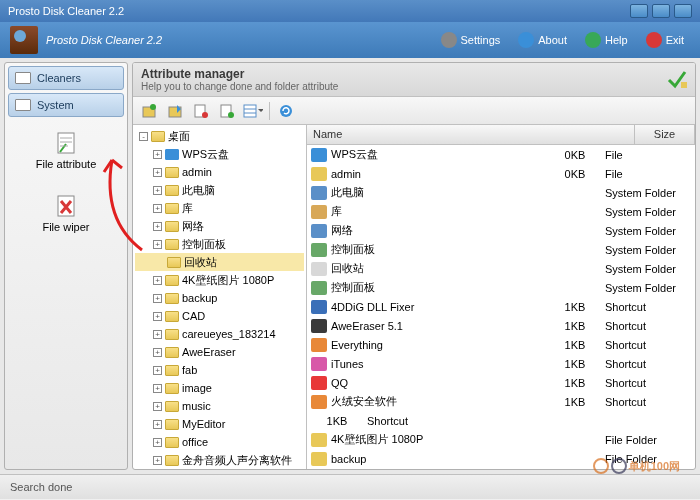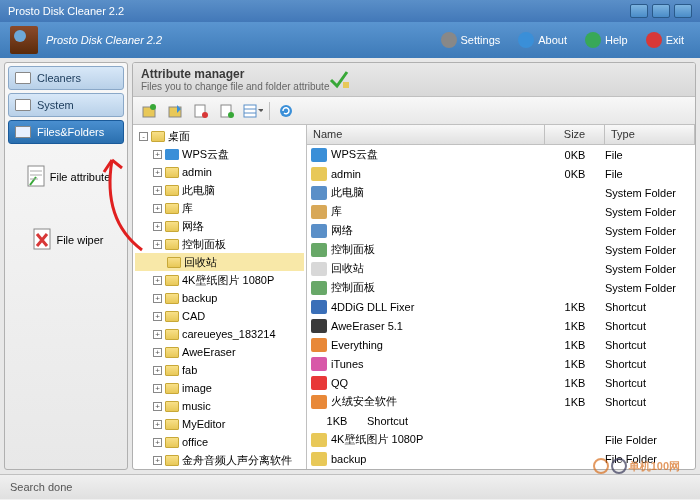--- a/index.html
+++ b/index.html
@@ -13,24 +13,24 @@
 .app-icon::after { content: ''; position: absolute; left: 4px; top: 4px; width: 12px; height: 12px; background: #6da8d8; border-radius: 50%; }
 .header-btns { display: flex; gap: 6px; }
 .hdr-btn { display: flex; align-items: center; gap: 4px; color: #fff; padding: 2px 6px; cursor: pointer; }
 .hdr-icon { width: 16px; height: 16px; border-radius: 50%; }
 .main { display: flex; height: 416px; background: #e8e8e8; padding: 4px; gap: 4px; }
 .sidebar { width: 124px; background: linear-gradient(#f8f8f8,#e8e8e8); border: 1px solid #b0b0b0; border-radius: 3px; padding: 3px; display: flex; flex-direction: column; gap: 3px; }
 .sb-btn { height: 24px; display: flex; align-items: center; gap: 6px; padding: 0 6px; border: 1px solid #8aa8c8; border-radius: 3px; background: linear-gradient(#d8e8f8,#b8d0e8); cursor: pointer; color: #1a3a5a; }
 .sb-btn.active { background: linear-gradient(#4a8fd0,#2a6faf); color: #fff; border-color: #1a5a9a; }
 .sb-icon { width: 16px; height: 12px; background: #fff; border-radius: 1px; border: 1px solid #888; }
 .sb-btn.active .sb-icon { background: #e8f0ff; }
-.sb-tool { height: 60px; display: flex; flex-direction: row; align-items: center; justify-content: center; cursor: pointer; border: 1px solid transparent; border-radius: 2px; }
+.sb-tool { height: 60px; display: flex; flex-direction: column; align-items: center; justify-content: center; cursor: pointer; border: 1px solid transparent; border-radius: 2px; }
 .sb-tool-icon { width: 28px; height: 28px; }
 .content { flex: 1; background: #fff; border: 1px solid #b0b0b0; border-radius: 3px; display: flex; flex-direction: column; overflow: hidden; }
-.content-hdr { background: linear-gradient(#e8e8e8,#d8d8d8); padding: 4px 8px; border-bottom: 1px solid #c0c0c0; display: flex; align-items: center; }
+.content-hdr { background: linear-gradient(#e8e8e8,#d8d8d8); padding: 4px 8px; border-bottom: 1px solid #c0c0c0; display: flex; justify-content: space-between; align-items: center; }
 .content-hdr h3 { font-size: 12px; font-weight: bold; color: #3a3a3a; }
 .content-hdr p { font-size: 10px; color: #666; }
 .toolbar { height: 28px; background: linear-gradient(#f8f8f8,#e8e8e8); border-bottom: 1px solid #c0c0c0; display: flex; align-items: center; padding: 0 6px; gap: 6px; }
 .tb-btn { width: 20px; height: 20px; cursor: pointer; border-radius: 2px; display: flex; align-items: center; justify-content: center; }
 .tb-sep { width: 1px; height: 18px; background: #c0c0c0; }
 .panes { flex: 1; display: flex; overflow: hidden; }
 .tree { width: 174px; border-right: 1px solid #c0c0c0; overflow-y: scroll; overflow-x: hidden; padding: 2px; }
 .tree-item { display: flex; align-items: center; height: 18px; gap: 3px; padding-left: 4px; cursor: pointer; white-space: nowrap; }
 .tree-item.root { padding-left: 4px; }
 .tree-item.child { padding-left: 18px; }
@@ -96,24 +96,20 @@
 <div class="main">
   <div class="sidebar">
     <div class="sb-btn">
         <span class="sb-icon"></span>
         <span>Cleaners</span>
       </div>
     <div class="sb-btn">
         <span class="sb-icon"></span>
         <span>System</span>
       </div>
-    <div class="sb-btn active">
-        <span class="sb-icon"></span>
-        <span>Files&amp;Folders</span>
-      </div>
     <div class="sb-tool">
       <svg class="sb-tool-icon" viewBox="0 0 28 28">
           <rect x="6" y="3" width="16" height="20" fill="#fff" stroke="#888"></rect>
           <path d="M8 22 L14 14" stroke="#38a838" stroke-width="2"></path>
           <path d="M8 8 h12 M8 12 h12 M8 16 h8" stroke="#aaa"></path>
         </svg>
       <span>File attribute</span>
     </div>
     <div class="sb-tool">
       <svg class="sb-tool-icon" viewBox="0 0 28 28">
@@ -121,21 +117,21 @@
           <path d="M9 8 L19 20 M19 8 L9 20" stroke="#d83838" stroke-width="3"></path>
         </svg>
       <span>File wiper</span>
     </div>
   </div>
 
   <div class="content">
     <div class="content-hdr">
       <div>
         <h3>Attribute manager</h3>
-        <p>Files you to change file and folder attribute</p>
+        <p>Help you to change done and folder attribute</p>
       </div>
       <svg width="20" height="20">
           <path d="M2 10 L8 16 L18 2" stroke="#38a838" stroke-width="3" fill="none"></path>
           <rect x="14" y="12" width="6" height="6" fill="#e8c858"></rect>
         </svg>
     </div>
     <div class="toolbar">
       <div class="tb-btn">
           <svg width="16" height="16">
             <rect x="2" y="4" width="12" height="10" fill="#e8c858" stroke="#888"></rect>
@@ -271,21 +267,20 @@
           <div class="tree-item child">
             <span class="expand">+</span>
             <span class="folder-icon"></span>
             <span>金舟音频人声分离软件</span>
           </div>
         </div>
       <div class="list">
         <div class="list-hdr">
           <div class="col-name">Name</div>
           <div class="col-size">Size</div>
-          <div class="col-type">Type</div>
         </div>
         <div class="list-body" id="list-body">
             <div class="list-row">
               <div class="col-name">
                 <span class="item-icon" style="background:#3a8fd8"></span>
                 <span>WPS云盘</span>
               </div>
               <div class="col-size">0KB</div>
               <div class="col-type">File</div>
             </div>

